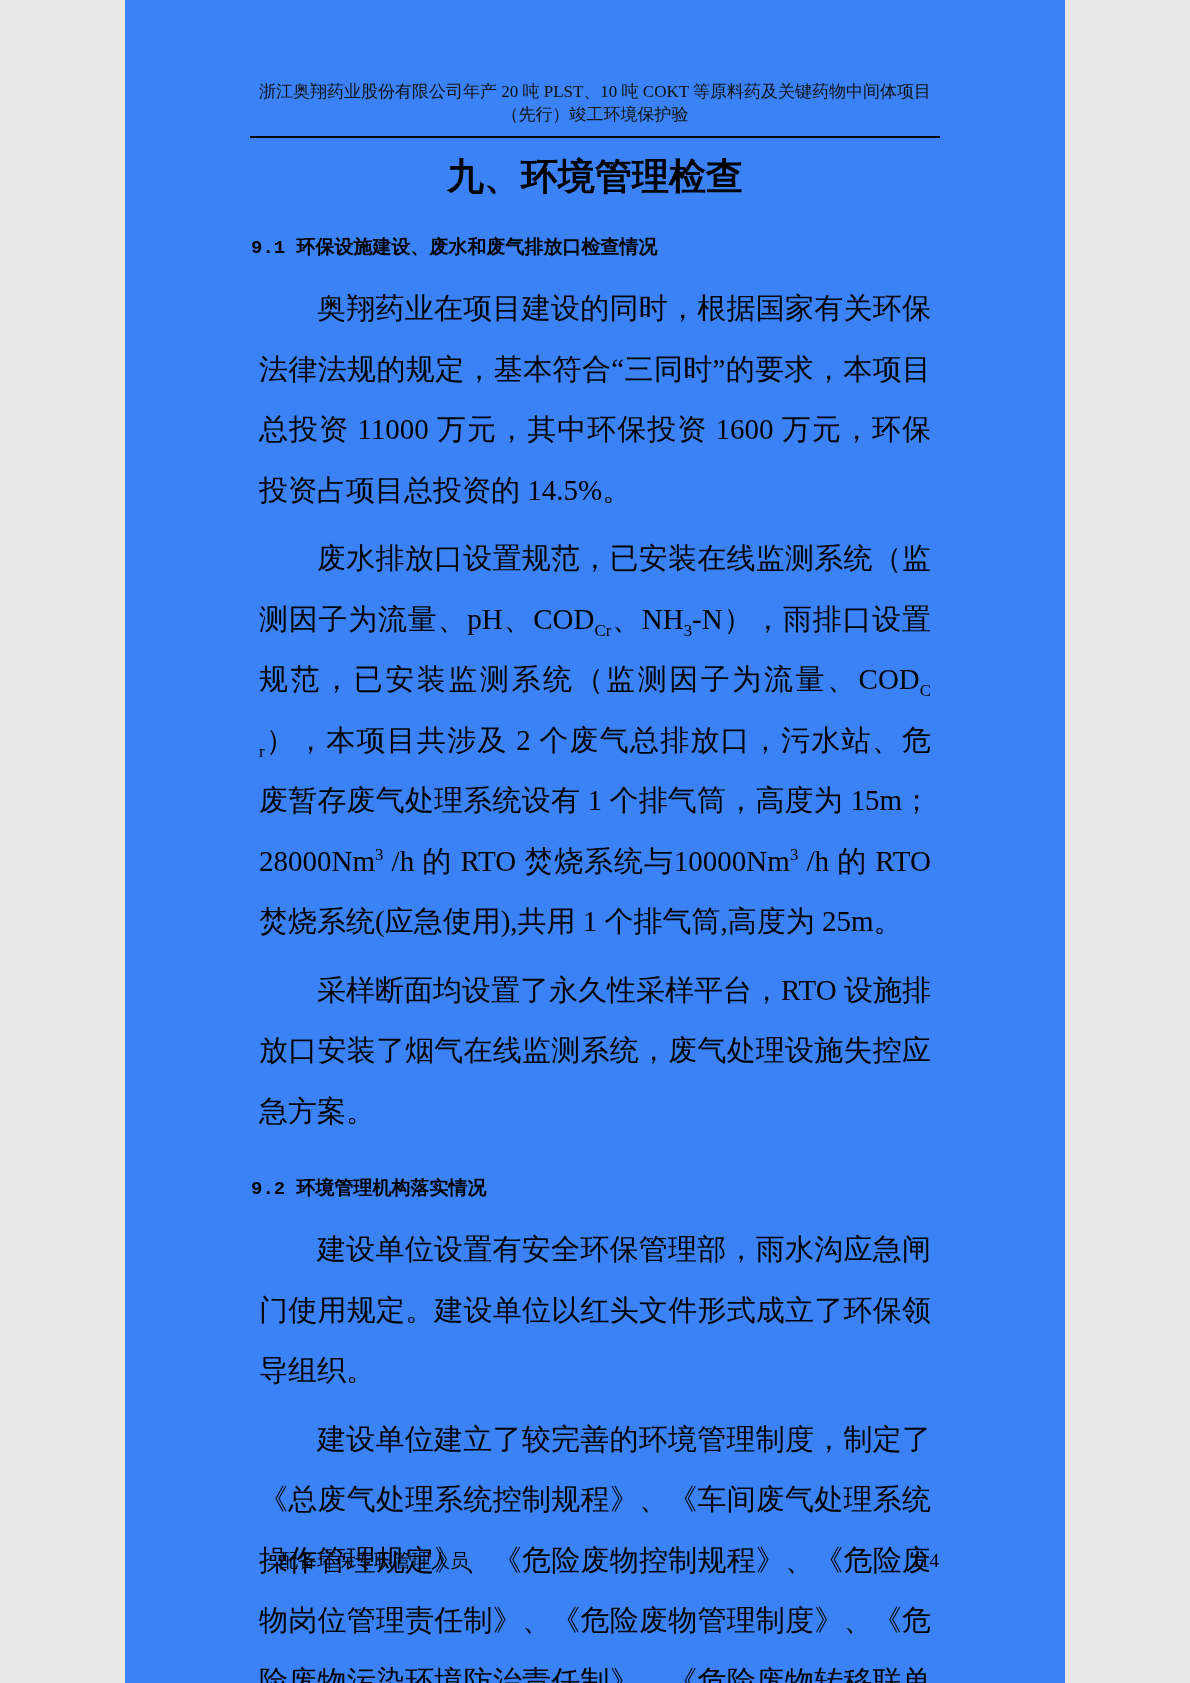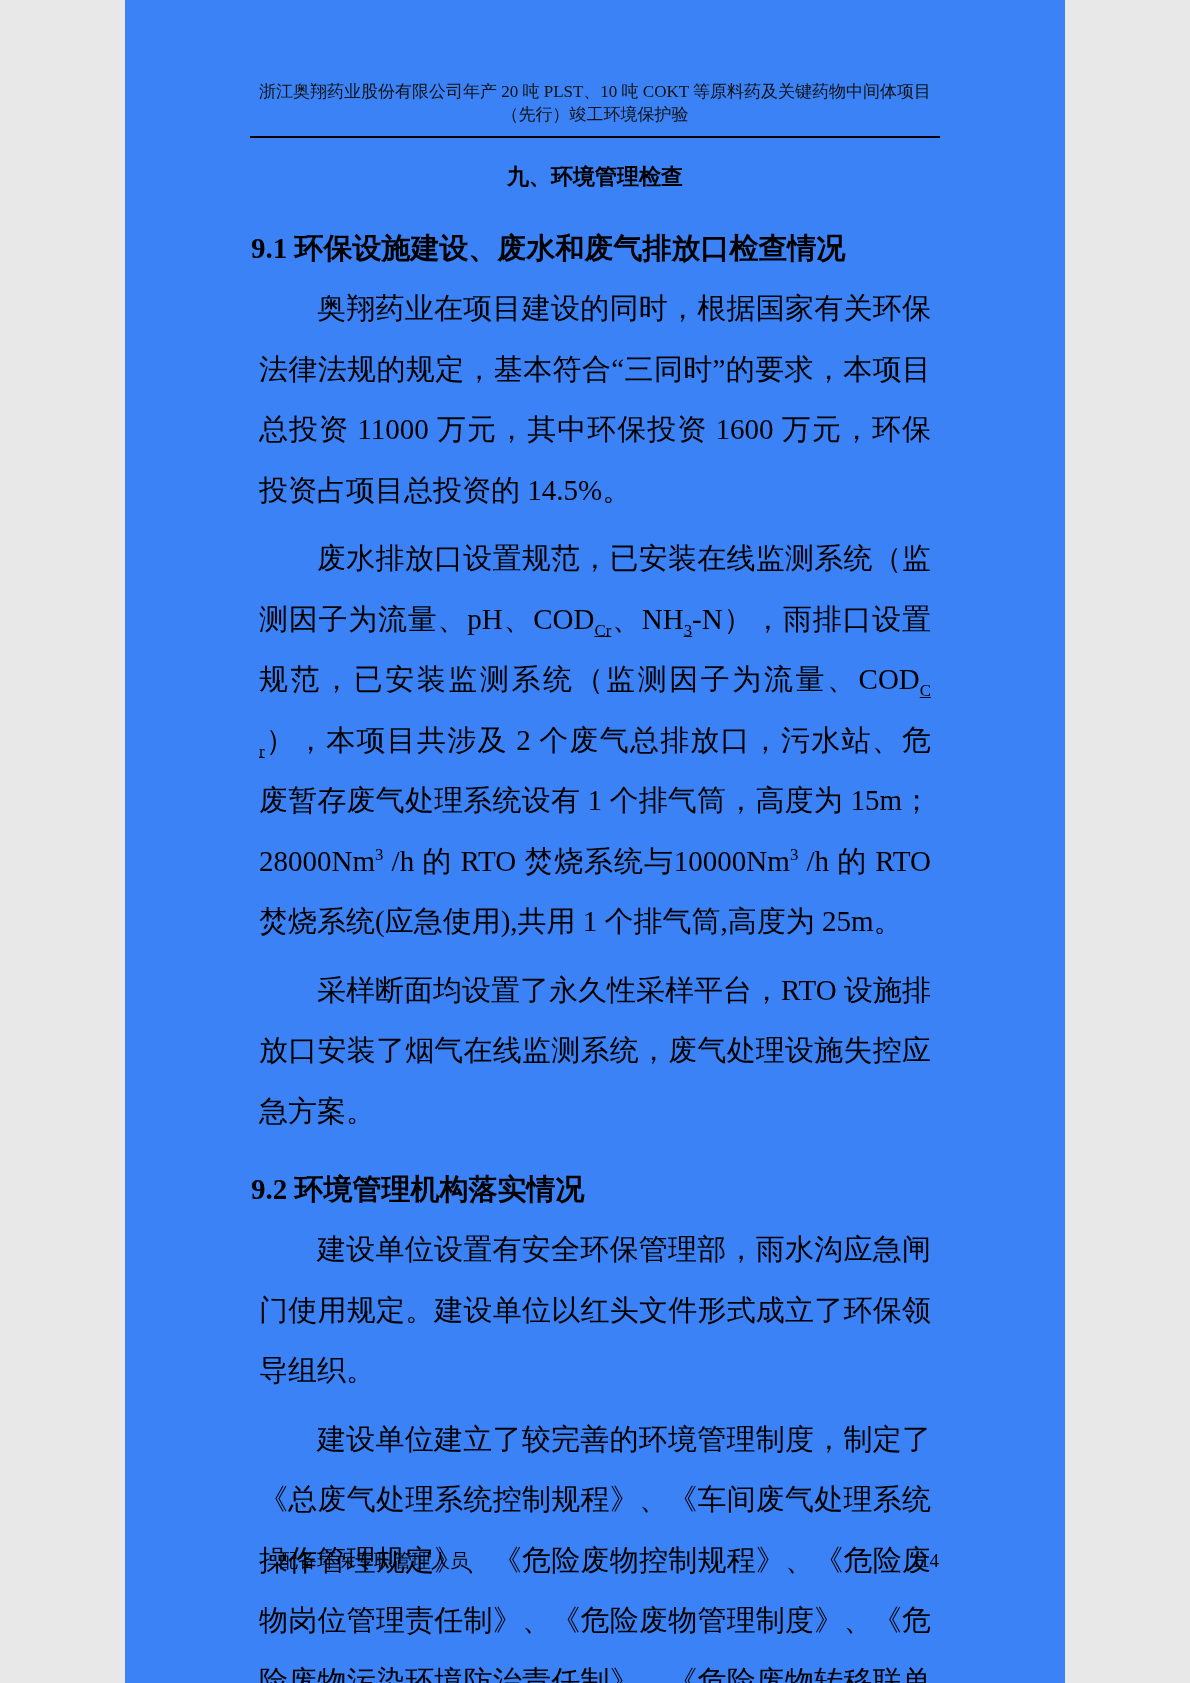--- a/index.html
+++ b/index.html
@@ -25,43 +25,43 @@
     font-size: 17px;
     line-height: 23px;
     color: #111111;
   }
   .content {
     margin: 0 126px;
   }
   .chapter-title {
     margin: 16px 0 0 0;
     text-align: center;
-    font-size: 22px;
+    font-size: 37px;
     font-weight: bold;
     line-height: 46px;
   }
   .section-heading {
     margin: 26px 0 4px 0;
-    font-size: 29px;
+    font-size: 19px;
     font-weight: bold;
     line-height: 44px;
     text-align: left;
+    font-family: Liberation Mono, monospace;
   }
   .body-paragraph {
     margin: 8px;
     font-size: 29px;
     line-height: 60.5px;
     text-align: justify;
     text-indent: 58px;
     word-break: break-all;
   }
   .body-paragraph sub {
     font-size: 0.58em;
     line-height: 0;
-    text-decoration: underline;
   }
   .body-paragraph sup {
     font-size: 0.58em;
     line-height: 0;
   }
   .page-footer {
     position: absolute;
     left: 126px;
     right: 126px;
     top: 1548px;

